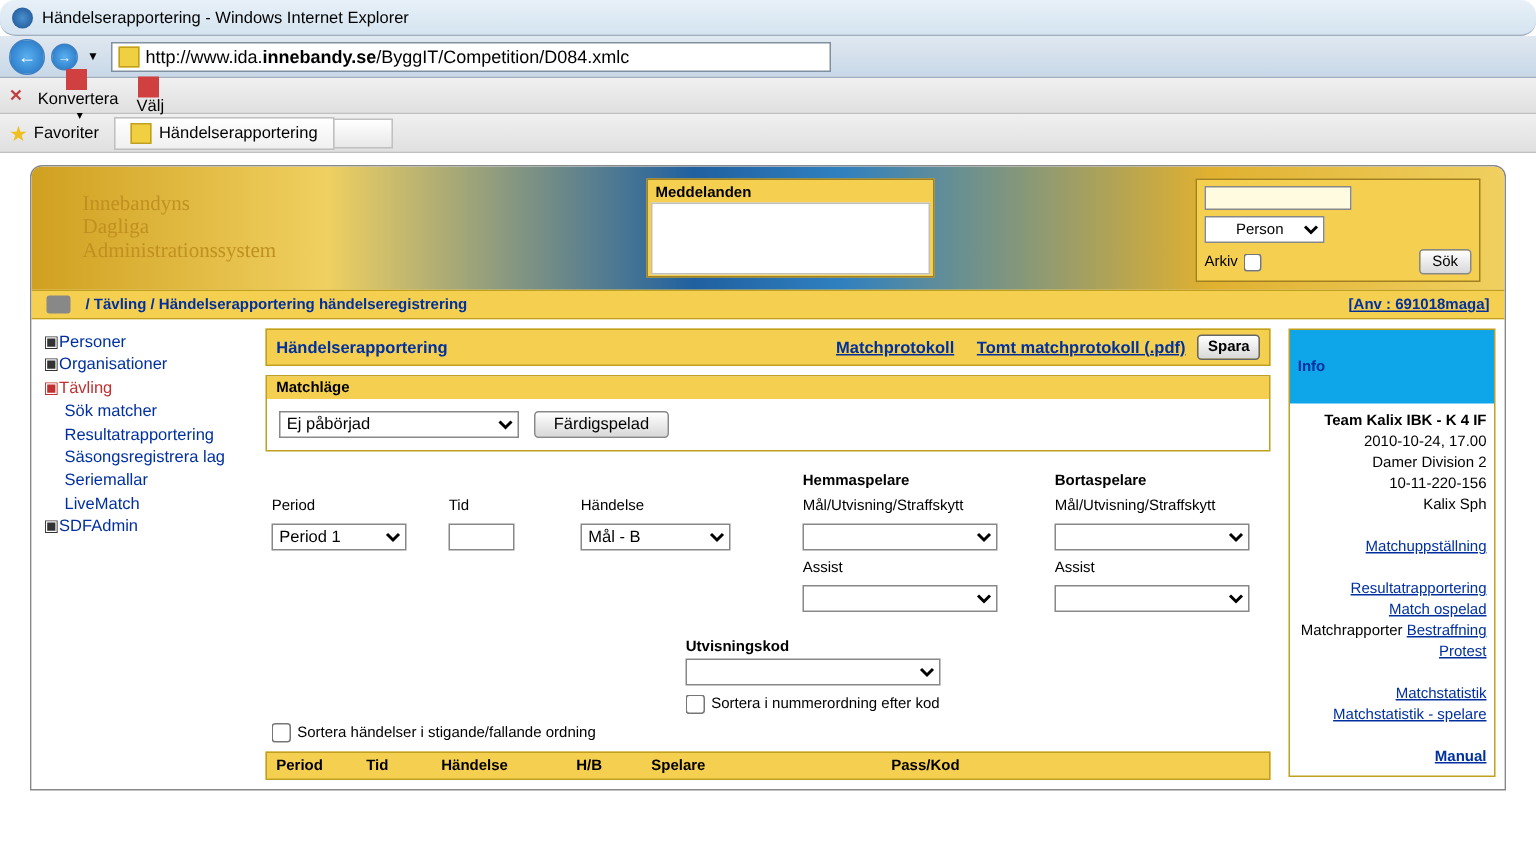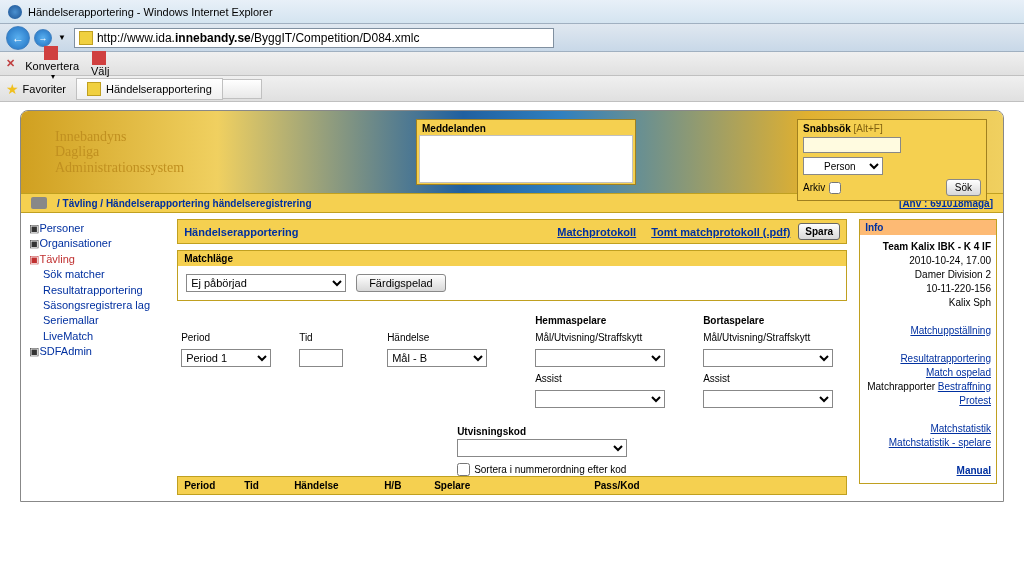--- a/index.html
+++ b/index.html
@@ -1,19 +1,19 @@
 <!DOCTYPE html>
 <html><head>
 <meta charset="utf-8">
 <style>
 * { box-sizing: border-box; margin: 0; padding: 0; }
 body { font-family: Verdana, Arial, sans-serif; font-size: 11px; background: #fff; }
 
 
-.browser-titlebar { background: linear-gradient(#e8f0f8, #d4e4f0); height: 24px; display: flex; align-items: center; padding: 0 8px; border-bottom: 1px solid #a0b0c0; }
+.browser-titlebar { background: linear-gradient(#e8f0f8, #d4e4f0); height: 24px; display: flex; align-items: center; padding: 0 8px; border-bottom: 1px solid #a0b0c0; border-radius: 10px; }
 .browser-titlebar .ie-icon { width: 14px; height: 14px; background: radial-gradient(#4a90d0, #1a5090); border-radius: 50%; margin-right: 6px; }
 .browser-addrbar { background: linear-gradient(#e0e8f0, #c8d8e8); height: 28px; display: flex; align-items: center; padding: 4px 6px; border-bottom: 1px solid #a0b0c0; }
 .nav-btn { width: 24px; height: 24px; background: radial-gradient(#5ab0f0, #2070c0); border-radius: 50%; margin-right: 4px; border: 1px solid #4080c0; display:flex; align-items:center; justify-content:center; color:#fff; font-size:12px; }
 .nav-btn.small { width: 18px; height: 18px; font-size: 9px; }
 .url-box { flex: 0 0 480px; background: #fff; border: 1px solid #8090a0; height: 20px; margin-left: 8px; display: flex; align-items: center; padding: 0 4px; }
 .url-box .page-icon { width: 14px; height: 14px; background: #f0d040; border: 1px solid #c0a020; margin-right: 4px; }
 .url-box .url-text { font-size: 12px; }
 .url-box .highlight { font-weight: bold; }
 .toolbar2 { background: linear-gradient(#f0f0f0, #e0e0e0); height: 24px; display: flex; align-items: center; padding: 0 6px; border-bottom: 1px solid #c0c0c0; }
 .toolbar2 .close-x { color: #c04040; font-weight: bold; margin-right: 10px; cursor:pointer; }
@@ -29,21 +29,21 @@
 .page-outer { background: #fff; padding: 8px 20px; }
 .page-frame { border: 1px solid #888; border-radius: 8px 8px 0 0; overflow: hidden; }
 
 
 .banner { height: 82px; background: linear-gradient(90deg, #d0a020, #f0d060 20%, #2060a0 45%, #3080c0 55%, #e0b030 80%, #f0d060); display:flex; position: relative; }
 .banner .logo-area { display:flex; align-items:center; padding-left: 30px; }
 .banner .logo-txt { font-family: Georgia, serif; }
 .banner .logo-ida { font-size: 36px; font-weight: bold; font-style: italic; color: #2060a0; text-shadow: 1px 1px #fff; }
 .banner .logo-sub { font-size: 14px; color: #c09020; line-height: 1.1; margin-left: 4px; }
 .banner-box { position: absolute; top: 8px; background: #f5d050; border: 1px solid #a08020; padding: 2px; }
-.banner-box.msg { left: 395px; width: 220px; height: 66px; }
+.banner-box.msg { left: 410px; width: 192px; height: 66px; }
 .banner-box.msg .hdr { font-size: 10px; font-weight: bold; padding: 1px 3px; }
 .banner-box.msg .body { background: #fff; height: 48px; border: 1px solid #c0c0c0; }
 .banner-box.search { right: 16px; width: 190px; }
 .banner-box.search .hdr { font-size: 10px; font-weight: bold; padding: 1px 3px; }
 .banner-box.search .hdr .alt { color: #806010; font-weight: normal; }
 .banner-box.search .row { display: flex; align-items: center; padding: 2px 3px; gap: 4px; }
 .banner-box.search input[type=text] { width: 98px; height: 16px; background: #fffbe0; border: 1px solid #888; }
 .banner-box.search select { width: 80px; height: 18px; font-size: 10px; background:#fff; border:1px solid #888;padding-left:16px;}
 .banner-box.search .sok-btn { background: linear-gradient(#fff,#d8d8d8); border: 1px solid #888; border-radius: 3px; padding: 2px 8px; font-size: 10px; }
 .banner-box.search .arkiv-lbl { font-size:10px; }
@@ -85,21 +85,21 @@
 .utvisnings { margin-top: 14px; padding-left: 280px; }
 .utvisnings label { font-size: 10px; font-weight: bold; display:block; margin-bottom: 2px; }
 .sort-row { display:flex; align-items:center; gap:4px; margin-top: 6px; font-size: 10px; padding-left: 280px;}
 
 .sortline { padding: 6px 4px; display:flex; align-items:center; gap:4px; font-size:10px; }
 
 .events-table-hdr { background: #f5d050; border: 1px solid #c0a020; display: grid; grid-template-columns: 60px 50px 90px 50px 160px 120px; padding: 3px 6px; font-size: 10px; font-weight: bold; }
 
 
 .info-box { border: 1px solid #c0a020; font-size: 10px; }
-.info-box .ib-hdr { background: #fdba74; padding: 2px 5px; font-weight: bold; color: #0030a0; }
+.info-box .ib-hdr { background: #0ea5e9; padding: 19px 5px; font-weight: bold; color: #0030a0; }
 .info-box .ib-body { padding: 5px; line-height: 1.4; text-align: right; }
 .info-box .ib-body .title { font-weight: bold; }
 .info-box a { color: #0030a0; text-decoration: underline; cursor: pointer; display: inline-block; }
 </style>
 </head>
 <body>
 
 <div class="browser-titlebar">
   <span class="ie-icon"></span>
   <span>Händelserapportering - Windows Internet Explorer</span>
@@ -149,23 +149,20 @@
         <div>Innebandyns</div>
         <div>Dagliga</div>
         <div>Administrationssystem</div>
       </div>
     </div>
     <div class="banner-box msg">
       <div class="hdr">Meddelanden</div>
       <div class="body"></div>
     </div>
     <div class="banner-box search">
-      <div class="hdr">
-        <span>Snabbsök</span> <span class="alt">[Alt+F]</span>
-      </div>
       <div class="row">
         <input type="text" style="">
       </div>
       <div class="row">
         <select class="sel-input">
           <option>Person</option>
         </select>
       </div>
       <div class="row">
         <span class="arkiv-lbl">Arkiv</span>
@@ -252,20 +249,24 @@
 
       <div class="utvisnings">
         <label>Utvisningskod</label>
         <select class="sel-input" style="width:170px;"><option></option></select>
       </div>
       <div class="sort-row">
         <input type="checkbox" style="">
         <span>Sortera i nummerordning efter kod</span>
       </div>
 
+      <div class="sortline">
+        <input type="checkbox" style="">
+        <span>Sortera händelser i stigande/fallande ordning</span>
+      </div>
 
       <div class="events-table-hdr">
         <span>Period</span>
         <span>Tid</span>
         <span>Händelse</span>
         <span>H/B</span>
         <span>Spelare</span>
         <span>Pass/Kod</span>
       </div>
     </div>

